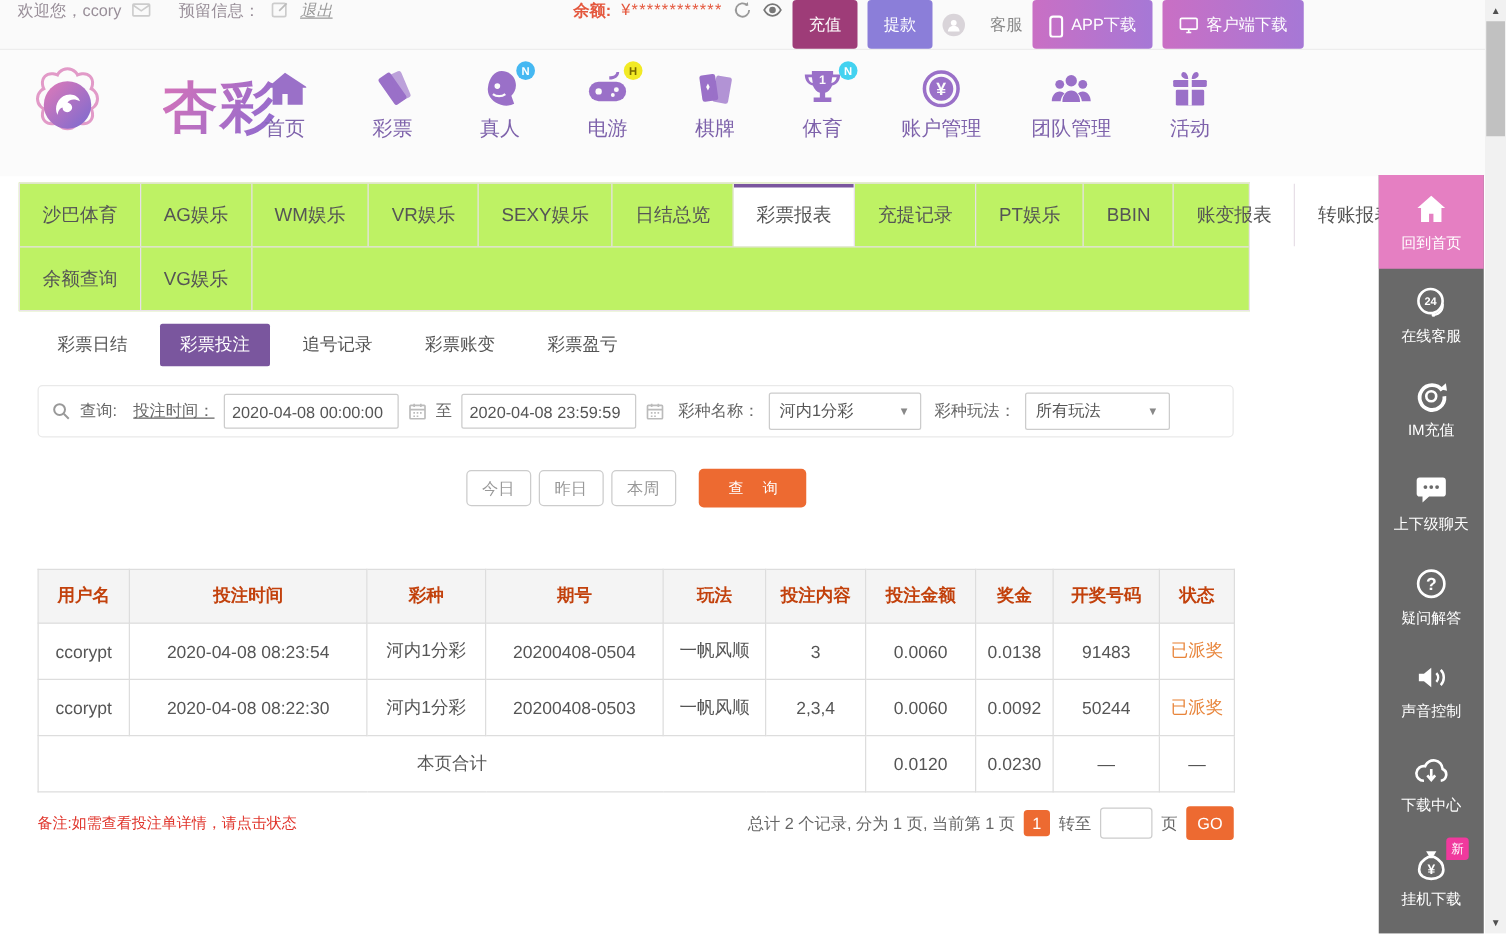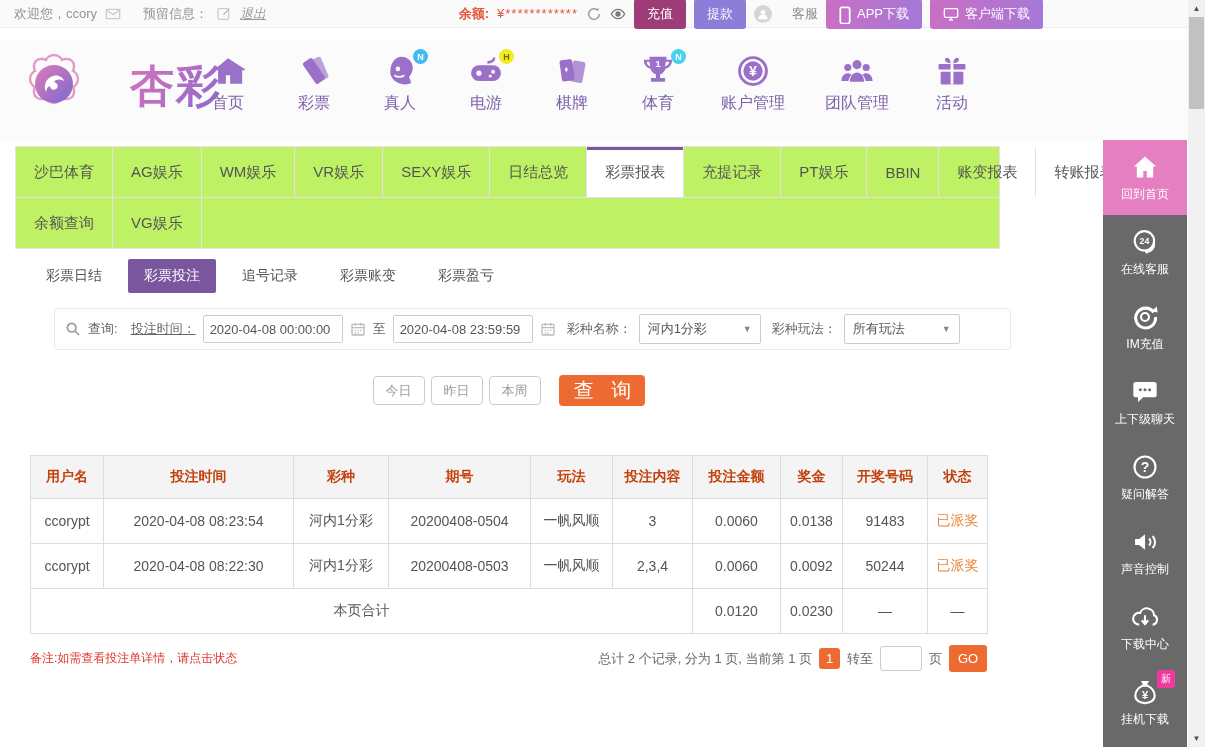--- a/index.html
+++ b/index.html
@@ -1,22 +1,22 @@
 <!DOCTYPE html>
 <html><head>
 <meta charset="utf-8">
 <style>
   * { margin:0; padding:0; box-sizing:border-box; }
   body { font-family:"Liberation Sans","DejaVu Sans",sans-serif; background:#fff; }
   #screen { position:relative; width:1205px; height:747px; background:#fff; overflow:hidden; }
 
   
-  .topbar { position:absolute; left:0; top:0; width:1188px; height:28px;
+  .topbar { position:absolute; left:0; top:0; width:1188px; height:40px;
     background:#fafafa; border-bottom:1px solid #ededed;
-    display:flex; align-items:center; gap:8px; padding:0 145px 0 14px; font-size:13px; color:#998f99; }
+    display:flex; gap:8px; padding:0 145px 0 14px; font-size:13px; color:#998f99; }
   .topbar .spacer { flex:1; }
   .icon-sm { width:16px; height:16px; display:inline-block; vertical-align:middle; }
   .logout { font-style:italic; text-decoration:underline; color:#999; cursor:pointer; }
   .balance-label { color:#e4573d; font-weight:bold; }
   .balance-value { color:#e4573d; letter-spacing:1px; }
   .tb-btn { border:none; border-radius:3px; color:#fff; font-size:13px; padding:6px 13px; cursor:pointer; }
   .btn-recharge { background:#9e3c78; }
   .btn-withdraw { background:#8b7ed9; }
   .btn-grad { background:linear-gradient(90deg,#c96fc4,#a678d6); display:inline-flex; align-items:center; gap:6px; }
   .service { display:inline-flex; align-items:center; gap:20px; color:#888; }
@@ -46,34 +46,34 @@
   .tab.active { background:#fff; box-shadow:inset 0 3px 0 #7a569e; }
 
   
   .subtabs { position:absolute; left:30px; top:259px; display:flex; gap:10px; }
   .subtab { padding:8px 16px; font-size:14px; color:#555; cursor:pointer; border-radius:2px; white-space:nowrap; }
   .subtab.active { background:#7a569e; color:#fff; }
 
   
   .querybar { position:absolute; left:30px; top:308px; width:957px; height:42px;
     border:1px solid #e9e9e9; border-radius:4px; display:flex; align-items:center; gap:7px; padding:0 10px;
-    font-size:13px; color:#666; background:#fff;margin-left:24px; }
+    font-size:13px; color:#666; background:#fff; }
   .q-input { width:140px; height:28px; border:1px solid #ccc; border-radius:2px; padding:0 6px;
     font-size:13px; color:#555; font-family:inherit; }
   .q-select { height:30px; border:1px solid #ccc; border-radius:2px; display:flex; align-items:center;
     justify-content:space-between; padding:0 8px; font-size:13px; color:#555; background:#fff; cursor:pointer; }
   .q-select .caret { color:#888; font-size:9px; margin-left:10px; }
   .cal-icon { color:#bbb; }
 
   
   .quickrow { position:absolute; left:30px; top:375px; width:957px; display:flex; justify-content:center; gap:6px; align-items:center; }
   .qk-btn { height:29px; padding:0 12px; background:#fff; border:1px solid #ccc; border-radius:4px;
     font-size:13px; color:#999; cursor:pointer; }
   .search-btn { height:31px; width:86px; margin-left:12px; background:#ed6a31; border:none; border-radius:4px;
-    color:#fff; font-size:20px; letter-spacing:6px; padding-left:8px; cursor:pointer; }
+    color:#fff; font-size:12px; letter-spacing:6px; padding-left:8px; cursor:pointer; }
 
   
   .data-table-wrap { position:absolute; left:30px; top:455px; width:957px; }
   table { width:100%; border-collapse:collapse; table-layout:fixed; }
   th { height:43px; background:#f4f4f4; border:1px solid #ddd; font-size:14px; color:#c2410c; font-weight:bold; }
   td { height:45px; border:1px solid #ddd; font-size:14px; color:#555; text-align:center; }
   td.status { color:#e8853b; cursor:pointer; }
 
   
   .tfooter { position:absolute; left:30px; top:645px; width:957px; display:flex; align-items:center; justify-content:space-between; }

